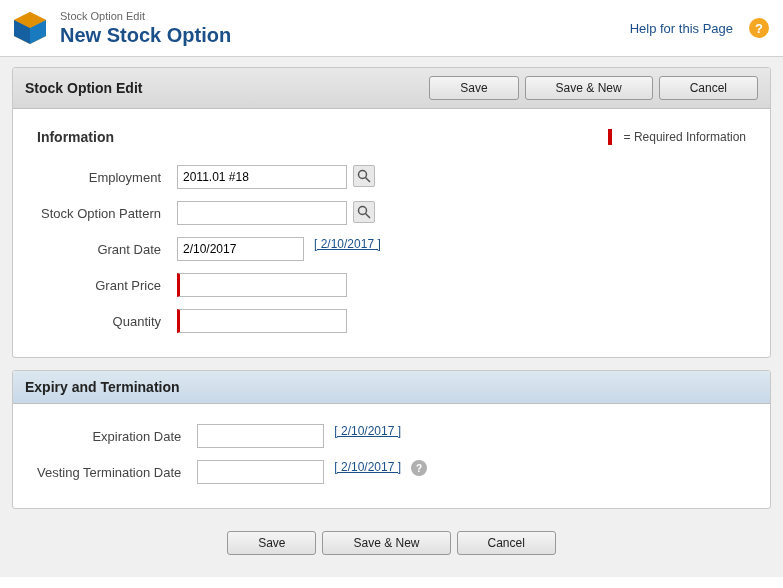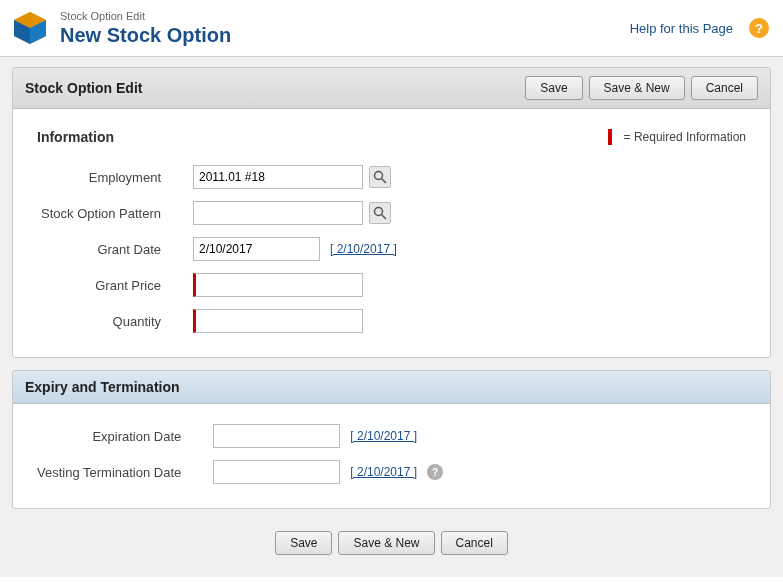--- a/index.html
+++ b/index.html
@@ -95,21 +95,21 @@
       display: flex;
       gap: 6px;
       align-items: center;
     }
     .card-body {
       padding: 14px 16px 18px;
     }
 
     
     .btn {
-      padding: 4px 14px;
+      padding: 4px 30px;
       font-size: 12px;
       border: 1px solid #999;
       background: linear-gradient(to bottom, #f5f5f5, #e0e0e0);
       border-radius: 3px;
       cursor: pointer;
       color: #222;
     }
 
     
     .required-info {
@@ -138,23 +138,21 @@
     .form-label {
       text-align: right;
       color: #444;
       font-size: 13px;
       width: 140px;
       white-space: nowrap;
       padding-right: 12px;
     }
     .form-field {
       display: flex;
-      align-items: center;
       gap: 6px;
-      margin-left: 16px;
     }
     .text-input {
       border: 1px solid #bbb;
       padding: 3px 5px;
       font-size: 12px;
       width: 170px;
       height: 24px;
       outline: none;
     }
     .text-input-required {

